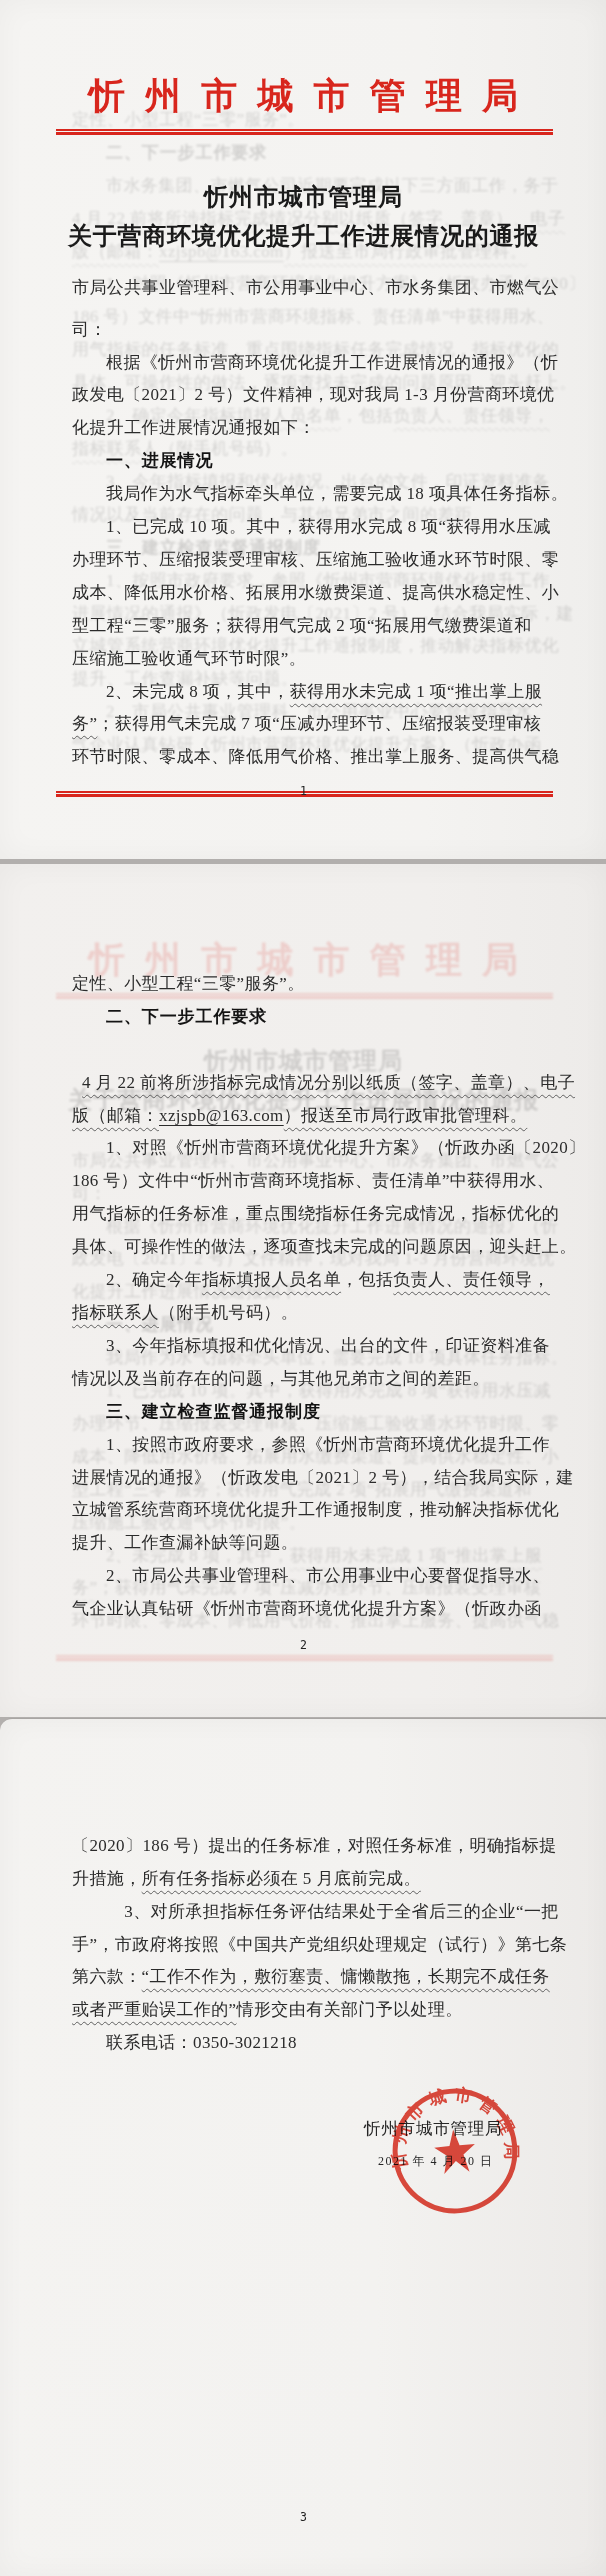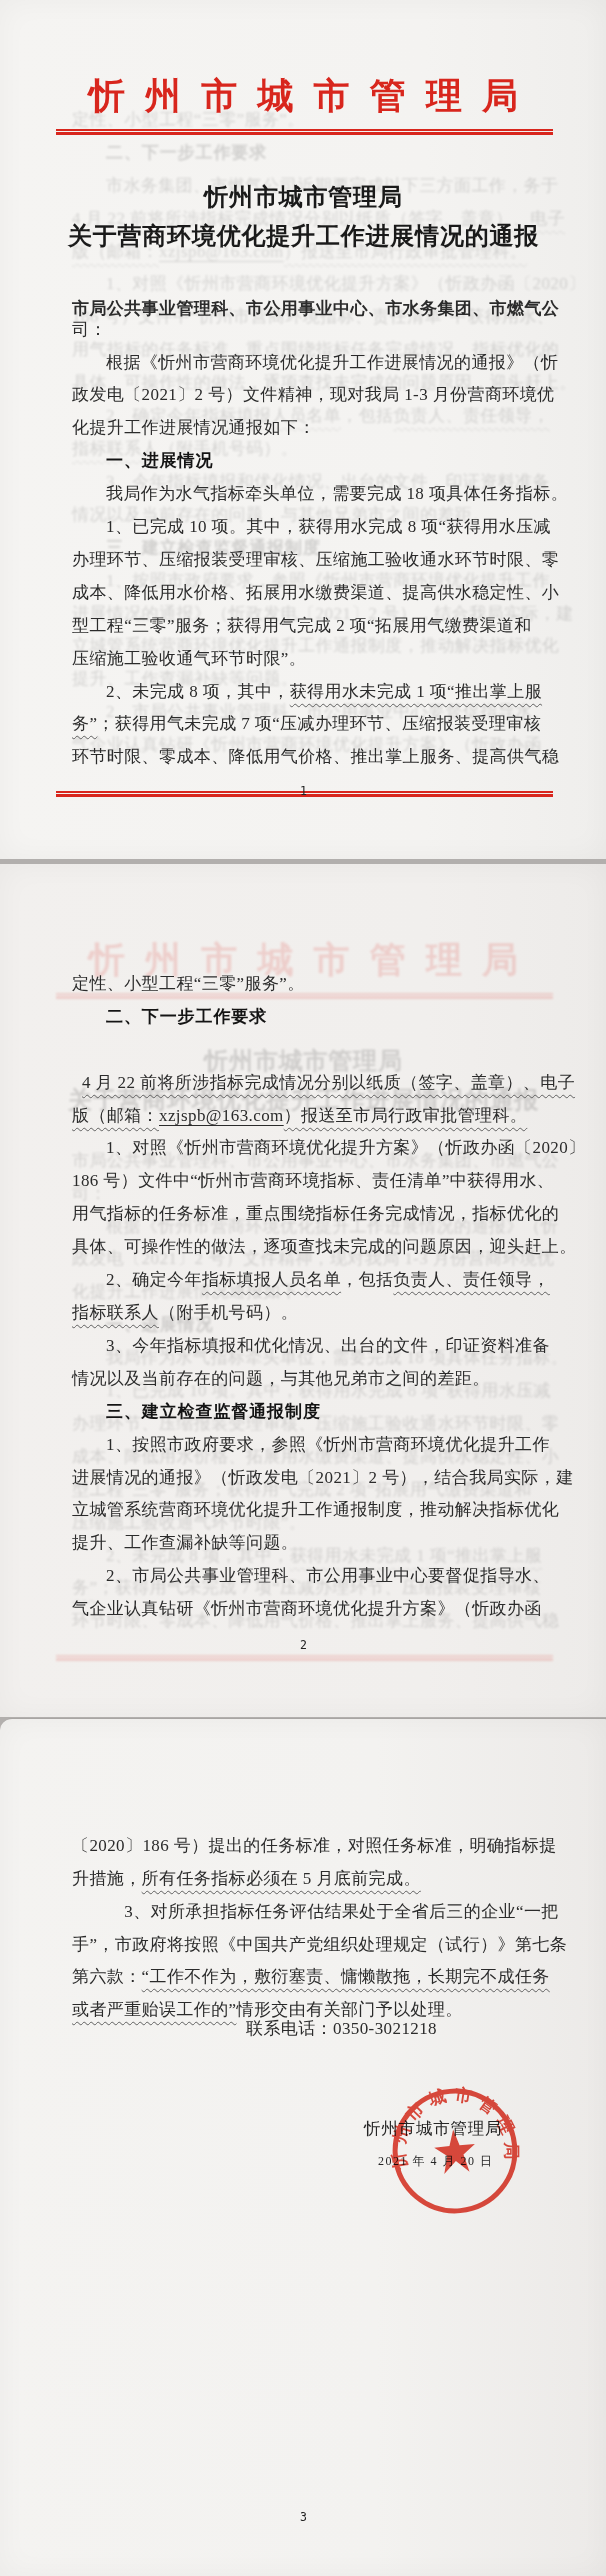--- a/index.html
+++ b/index.html
@@ -84,21 +84,21 @@
         <div class="thin"></div>
           <div class="thick"></div>
       </div>
       <div class="title title1">忻州市城市管理局</div>
       <div class="title title2">关于营商环境优化提升工作进展情况的通报</div>
       <div class="redrule rule-foot">
         <div class="thin"></div>
           <div class="thick"></div>
       </div>
       <div class="pagenum pn1">1</div>
-    <div class="bline" style="top: 297px; font-weight: bold;"><span>市局公共事业管理科、市公用事业中心、市水务集团、市燃气公</span></div>
+    <div class="bline" style="top: 276px;"><span>市局公共事业管理科、市公用事业中心、市水务集团、市燃气公</span></div>
         <div class="bline" style="top: 318px;"><span>司：</span></div>
         <div class="bline ind" style="top: 351px;"><span>根据《忻州市营商环境优化提升工作进展情况的通报》（忻</span></div>
         <div class="bline" style="top: 383px;"><span>政发电〔2021〕2 号）文件精神，现对我局 1-3 月份营商环境优</span></div>
         <div class="bline" style="top: 416px;"><span>化提升工作进展情况通报如下：</span></div>
         <div class="bline ind hbold" style="top: 449px;"><span>一、进展情况</span></div>
         <div class="bline ind" style="top: 482px;"><span>我局作为水气指标牵头单位，需要完成 18 项具体任务指标。</span></div>
         <div class="bline ind" style="top: 515px;"><span>1、已完成 10 项。其中，获得用水完成 8 项“获得用水压减</span></div>
         <div class="bline" style="top: 548px;"><span>办理环节、压缩报装受理审核、压缩施工验收通水环节时限、零</span></div>
         <div class="bline" style="top: 581px; text-align: right;"><span>成本、降低用水价格、拓展用水缴费渠道、提高供水稳定性、小</span></div>
         <div class="bline" style="top: 614px;"><span>型工程“三零”服务；获得用气完成 2 项“拓展用气缴费渠道和</span></div>
@@ -175,18 +175,18 @@
           <textPath href="#sealArc" startOffset="50%" text-anchor="middle" textLength="240">忻州市城市管理局</textPath>
         </text>
       </svg>
       <div class="pagenum pn3">3</div>
     <div class="bline" style="top: 115px;"><span>〔2020〕186 号）提出的任务标准，对照任务标准，明确指标提</span></div>
         <div class="bline" style="top: 148px;"><span>升措施，</span><span class="wavy">所有任务指标必须在 5 月底前完成。</span></div>
         <div class="bline ind" style="top: 181px; text-align: center;"><span>3、对所承担指标任务评估结果处于全省后三的企业“一把</span></div>
         <div class="bline" style="top: 214px;"><span>手”，市政府将按照《中国共产党组织处理规定（试行）》第七条</span></div>
         <div class="bline" style="top: 246px;"><span>第六款：</span><span class="wavy">“工作不作为，敷衍塞责、慵懒散拖，长期完不成任务</span></div>
         <div class="bline" style="top: 279px;"><span class="wavy">或者严重贻误工作的”</span><span>情形交由有关部门予以处理。</span></div>
-        <div class="bline ind" style="top: 298px; text-align: center;"><span>联系电话：0350-3021218</span></div>
+        <div class="bline ind" style="top: 312px;"><span>联系电话：0350-3021218</span></div>
       </div>
   </div>
 
 </div>
 
 
 </body></html>

